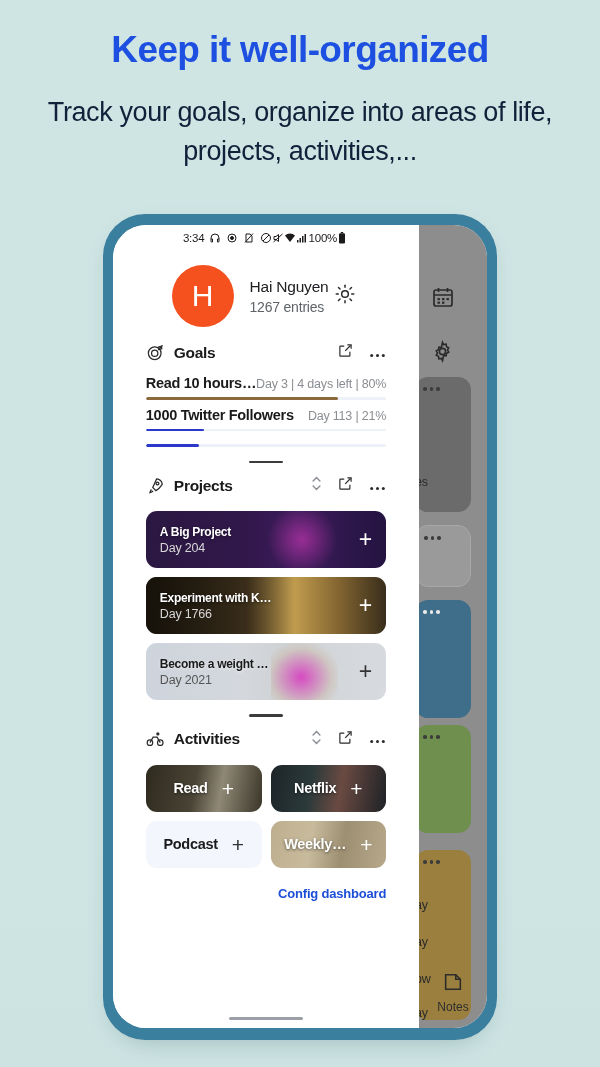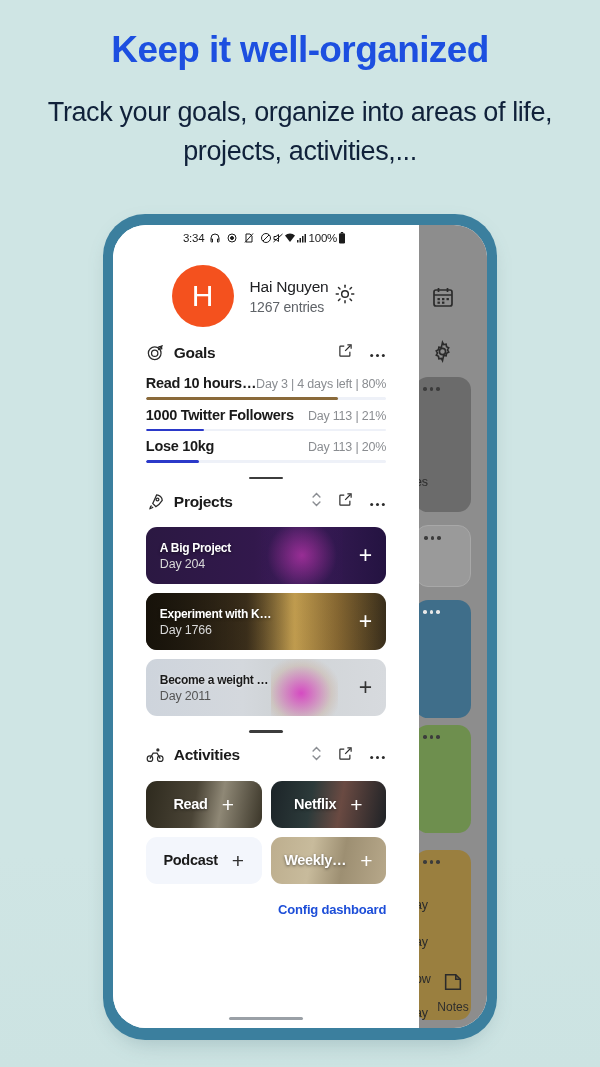--- a/index.html
+++ b/index.html
@@ -340,24 +340,20 @@
               <div class="goal">
                 <div class="goal-row">
                   <span class="goal-name">1000 Twitter Followers</span>
                   <span class="goal-meta">Day 113 | 21%</span>
                 </div>
                 <div class="goal-track">
                   <div class="goal-fill" style="width:24%;background:#2b39c9"></div>
                 </div>
               </div>
               <div class="goal">
-                <div class="goal-row">
-                  <span class="goal-name">Lose 10kg</span>
-                  <span class="goal-meta">Day 113 | 20%</span>
-                </div>
                 <div class="goal-track">
                   <div class="goal-fill" style="width:22%;background:#2b39c9"></div>
                 </div>
               </div>
             </div>
 
             <div class="divider-pill"></div>
 
             <div class="sec-head">
               <span class="sec-icon">
@@ -411,21 +407,21 @@
                   <div class="card-day">Day 1766</div>
                 </div>
                 <div class="card-plus">+</div>
               </div>
 
               <div class="card on-light">
                 <div class="card-bg" style="background:linear-gradient(90deg,#ced4dc 0%,#d4d8dd 40%,#cfd3d6 55%,#d7dade 100%)"></div>
                 <div class="card-bg" style="left:52%;right:20%;background:radial-gradient(ellipse at 45% 60%, rgba(214,50,190,0.85), rgba(200,170,150,0.35) 58%, rgba(206,212,220,0) 78%)"></div>
                 <div class="card-text">
                   <div class="card-title">Become a weight …</div>
-                  <div class="card-day">Day 2011</div>
+                  <div class="card-day">Day 2021</div>
                 </div>
                 <div class="card-plus">+</div>
               </div>
             </div>
 
             <div class="divider-pill"></div>
 
             <div class="sec-head">
               <span class="sec-icon">
                 <svg width="19" height="19" viewBox="0 0 24 24" fill="none" stroke="#2b2b2b" stroke-width="1.5">

